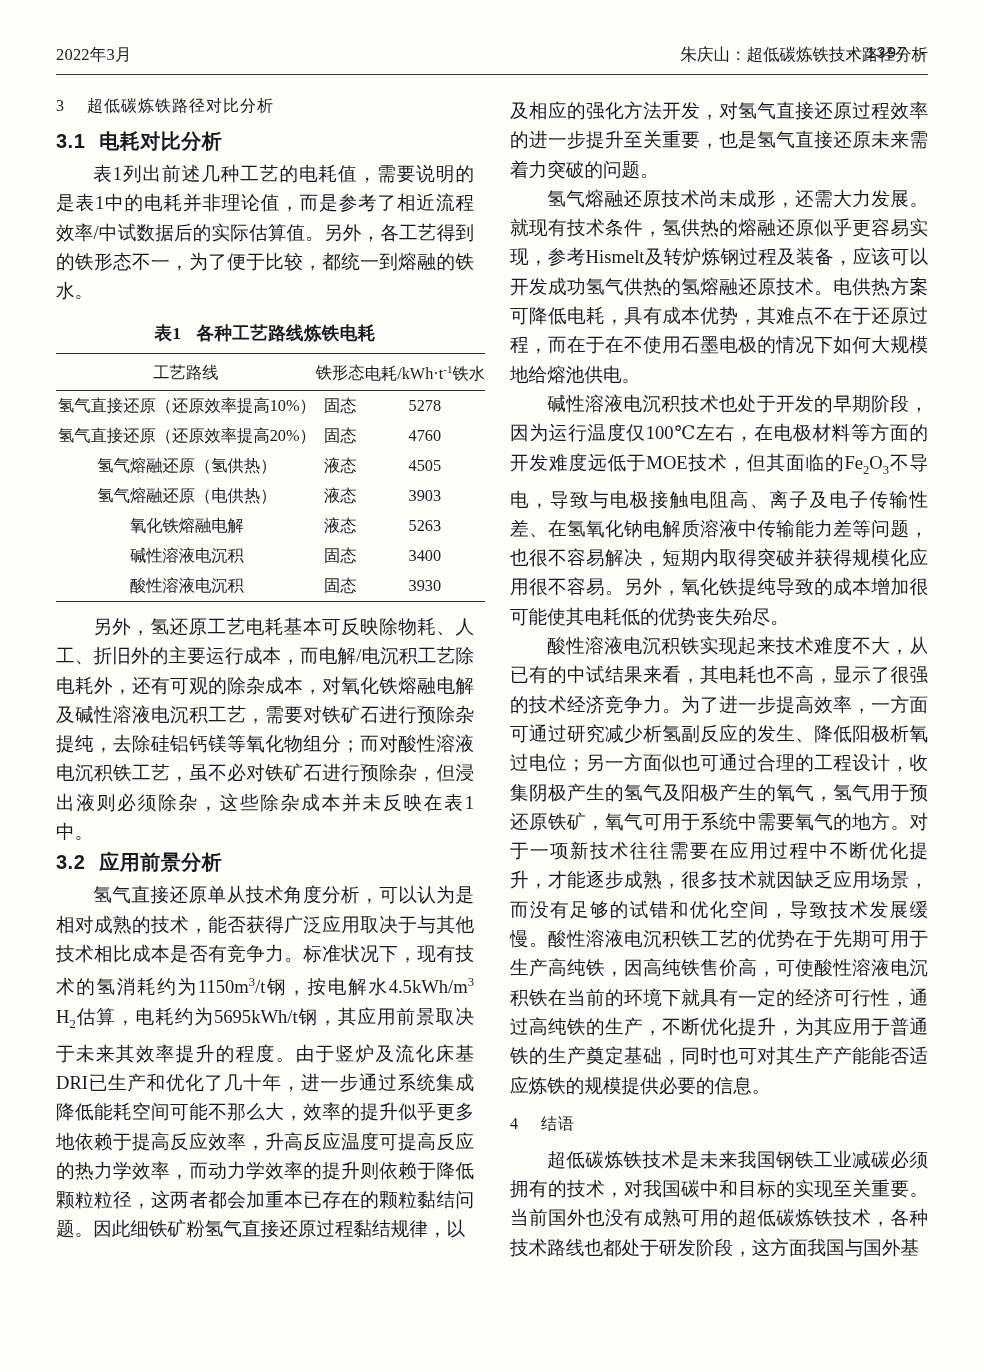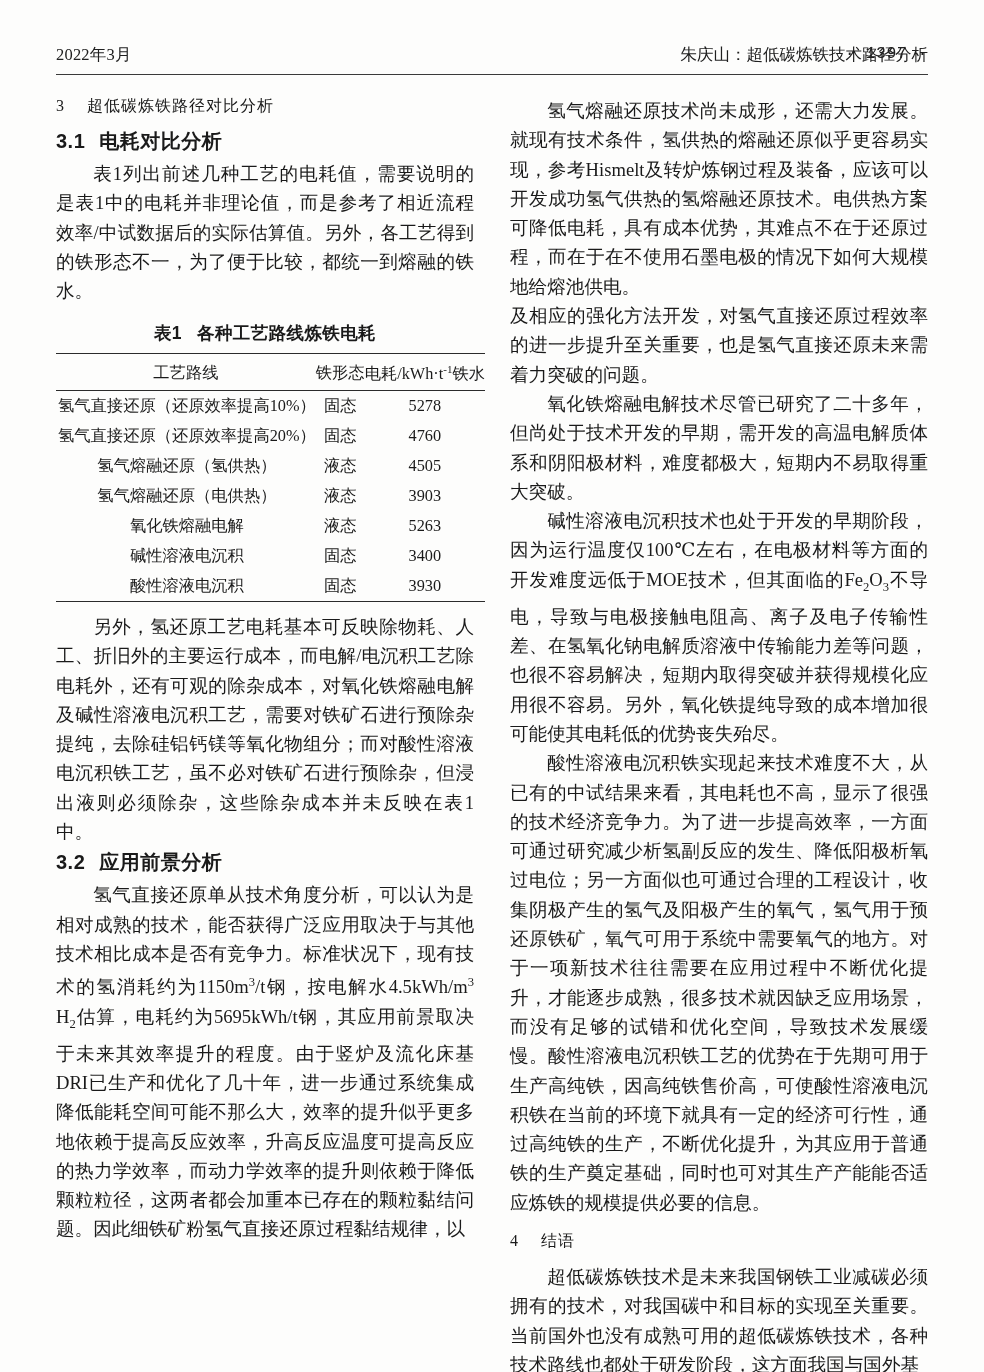--- a/index.html
+++ b/index.html
@@ -99,21 +99,21 @@
   sub, sup { font-size: 0.68em; }
 
   
   .tbl-wrap {
     margin: 16px 0 10px 0;
     width: 418px;
   }
   .tbl-caption {
     font-size: 17.5px;
     font-weight: bold;
-    font-family: Liberation Sans, sans-serif;
+    font-family: Liberation Serif, serif;
     text-align: center;
     margin-bottom: 8px;
     letter-spacing: 0.4px;
   }
   .tbl-caption .cap-num { margin-right: 15px; }
   table.data {
     border-collapse: collapse;
     width: 418px;
     font-size: 16.3px;
   }
@@ -219,23 +219,22 @@
     <h3 class="subsec">
       <span class="num">3.2</span><span>应用前景分析</span>
     </h3>
 
     <p class="para"><span>氢气直接还原单从技术角度分析，可以认为是相对成熟的技术，能否获得广泛应用取决于与其他技术相比成本是否有竞争力。标准状况下，现有技术的氢消耗约为1150m</span><sup>3</sup><span>/t钢，按电解水4.5kWh/m</span><sup>3</sup><span> H</span><sub>2</sub><span>估算，电耗约为5695kWh/t钢，其应用前景取决于未来其效率提升的程度。由于竖炉及流化床基DRI已生产和优化了几十年，进一步通过系统集成降低能耗空间可能不那么大，效率的提升似乎更多地依赖于提高反应效率，升高反应温度可提高反应的热力学效率，而动力学效率的提升则依赖于降低颗粒粒径，这两者都会加重本已存在的颗粒黏结问题。因此细铁矿粉氢气直接还原过程黏结规律，以</span></p>
 
   </div>
 
   <div class="col col-right">
 
+    <p class="para noindent">及相应的强化方法开发，对氢气直接还原过程效率的进一步提升至关重要，也是氢气直接还原未来需着力突破的问题。</p>
     <p class="para">氢气熔融还原技术尚未成形，还需大力发展。就现有技术条件，氢供热的熔融还原似乎更容易实现，参考Hismelt及转炉炼钢过程及装备，应该可以开发成功氢气供热的氢熔融还原技术。电供热方案可降低电耗，具有成本优势，其难点不在于还原过程，而在于在不使用石墨电极的情况下如何大规模地给熔池供电。</p>
-    <p class="para noindent">及相应的强化方法开发，对氢气直接还原过程效率的进一步提升至关重要，也是氢气直接还原未来需着力突破的问题。</p>
-    <p class="para">氧化铁熔融电解技术尽管已研究了二十多年，但尚处于技术开发的早期，需开发的高温电解质体系和阴阳极材料，难度都极大，短期内不易取得重大突破。</p>
 
     <p class="para"><span>碱性溶液电沉积技术也处于开发的早期阶段，因为运行温度仅100℃左右，在电极材料等方面的开发难度远低于MOE技术，但其面临的Fe</span><sub>2</sub><span>O</span><sub>3</sub><span>不导电，导致与电极接触电阻高、离子及电子传输性差、在氢氧化钠电解质溶液中传输能力差等问题，也很不容易解决，短期内取得突破并获得规模化应用很不容易。另外，氧化铁提纯导致的成本增加很可能使其电耗低的优势丧失殆尽。</span></p>
 
     <p class="para">酸性溶液电沉积铁实现起来技术难度不大，从已有的中试结果来看，其电耗也不高，显示了很强的技术经济竞争力。为了进一步提高效率，一方面可通过研究减少析氢副反应的发生、降低阳极析氧过电位；另一方面似也可通过合理的工程设计，收集阴极产生的氢气及阳极产生的氧气，氢气用于预还原铁矿，氧气可用于系统中需要氧气的地方。对于一项新技术往往需要在应用过程中不断优化提升，才能逐步成熟，很多技术就因缺乏应用场景，而没有足够的试错和优化空间，导致技术发展缓慢。酸性溶液电沉积铁工艺的优势在于先期可用于生产高纯铁，因高纯铁售价高，可使酸性溶液电沉积铁在当前的环境下就具有一定的经济可行性，通过高纯铁的生产，不断优化提升，为其应用于普通铁的生产奠定基础，同时也可对其生产产能能否适应炼铁的规模提供必要的信息。</p>
 
     <h2 class="sec" style="margin-top:14px;">
       <span class="num">4</span><span>结语</span>
     </h2>
 
     <p class="para">超低碳炼铁技术是未来我国钢铁工业减碳必须拥有的技术，对我国碳中和目标的实现至关重要。当前国外也没有成熟可用的超低碳炼铁技术，各种技术路线也都处于研发阶段，这方面我国与国外基</p>

